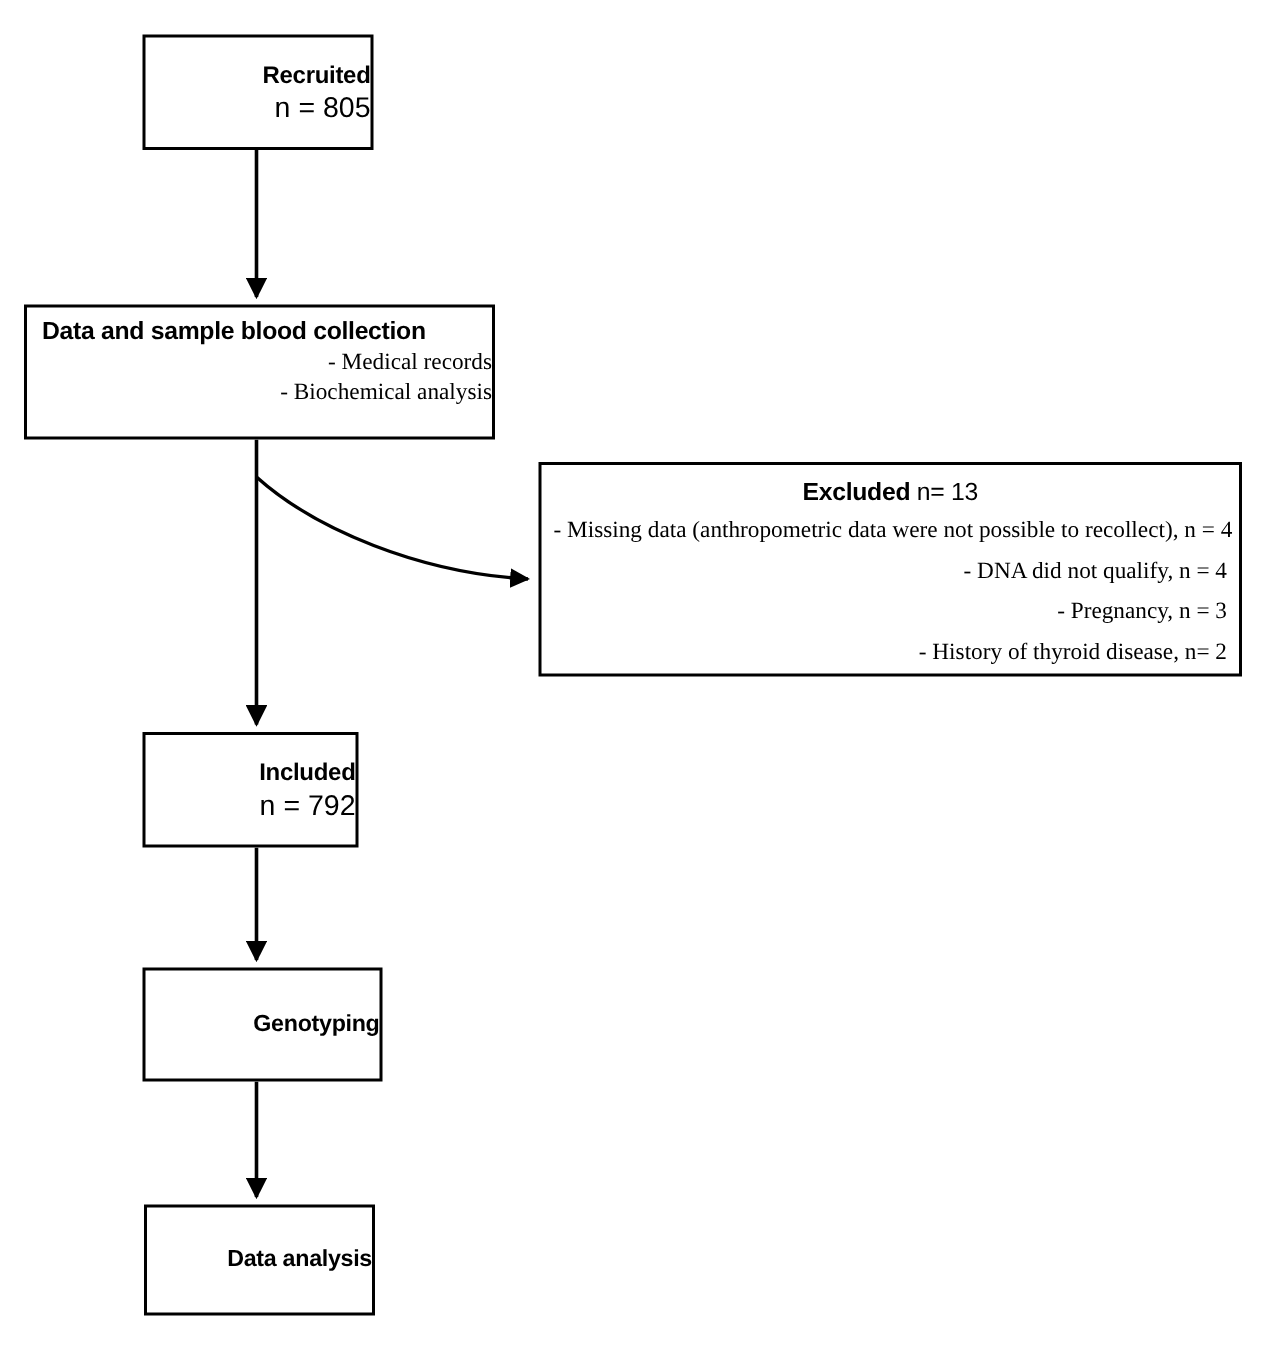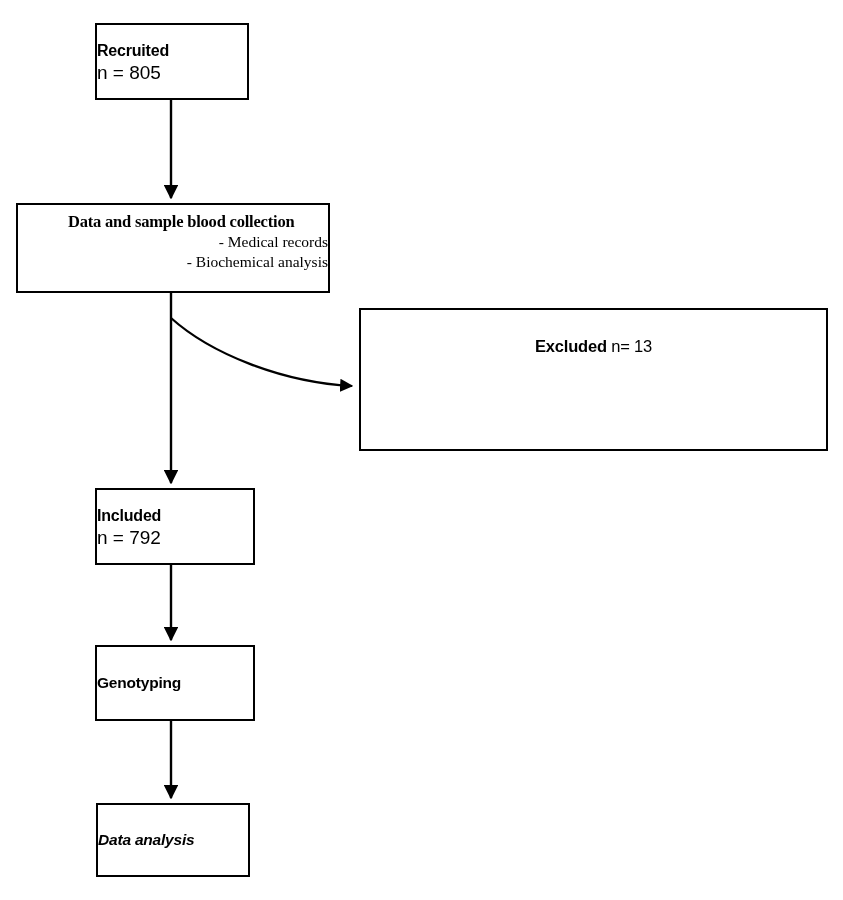--- a/index.html
+++ b/index.html
@@ -18,21 +18,21 @@
   }
   .node {
     position: absolute;
     box-sizing: border-box;
     border: 2px solid #000000;
     background: #ffffff;
   }
   .center-node {
     display: flex;
     flex-direction: column;
-    align-items: flex-start;
+    align-items: flex-end;
     justify-content: center;
   }
   .node-title {
     font-family: "Liberation Sans", sans-serif;
     font-weight: bold;
     font-size: 16px;
     line-height: 20px;
     letter-spacing: -0.2px;
   }
   .node-sub {
@@ -51,47 +51,46 @@
   }
   
   #node-collection {
     left: 16px;
     top: 203px;
     width: 314px;
     height: 90px;
     padding: 6px 0 0 10px;
   }
   #node-collection .heading {
-    font-family: Liberation Serif, serif;
+    font-family: Liberation Sans, sans-serif;
     font-weight: bold;
     font-size: 16.5px;
     line-height: 21px;
     letter-spacing: -0.2px;
     white-space: nowrap;
-    margin-left: 40px;
   }
   .serif-list {
     list-style: none;
     margin: 0;
     padding: 0;
     text-align: right;
   }
   .serif-list li {
     font-family: "Liberation Serif", serif;
     font-size: 15.5px;
     line-height: 20px;
     white-space: nowrap;
   }
   
   #node-excluded {
     left: 359px;
     top: 308px;
     width: 469px;
     height: 143px;
-    padding: 24px 8px 0 8px;
+    padding: 6px 8px 0 8px;
   }
   #node-excluded .excl-heading {
     text-align: center;
     font-size: 16.5px;
     line-height: 24px;
     letter-spacing: -0.2px;
   }
   #node-excluded .excl-heading .bold {
     font-family: "Liberation Sans", sans-serif;
     font-weight: bold;
@@ -103,40 +102,39 @@
   #node-excluded .serif-list li {
     font-family: "Liberation Serif", serif;
     font-size: 15.5px;
     line-height: 27px;
     white-space: nowrap;
   }
   
   #node-included {
     left: 95px;
     top: 488px;
-    width: 160px;
+    width: 144px;
     height: 77px;
   }
   
   #node-genotyping {
     left: 95px;
     top: 645px;
     width: 160px;
     height: 76px;
   }
   #node-genotyping .node-title {
     font-size: 15.5px;
   }
   
   #node-analysis {
     left: 96px;
     top: 803px;
     width: 154px;
     height: 74px;
-    font-style: italic;
   }
   #node-analysis .node-title {
     font-size: 15.5px;
   }
   
   #connectors {
     position: absolute;
     left: 0;
     top: 0;
     width: 843px;
@@ -177,20 +175,26 @@
     <ul class="serif-list">
       <li>-  Medical records</li>
       <li>-  Biochemical analysis</li>
     </ul>
   </div>
 
   <div class="node" id="node-excluded">
     <div class="excl-heading">
       <span class="bold">Excluded</span><span class="plain"> n= 13</span>
     </div>
+    <ul class="serif-list">
+      <li>- Missing data (anthropometric data were not possible to recollect), n = 4</li>
+      <li>- DNA did not qualify, n = 4</li>
+      <li>-  Pregnancy, n = 3</li>
+      <li>- History of thyroid disease, n= 2</li>
+    </ul>
   </div>
 
   <div class="node center-node" id="node-included">
     <div class="node-title">Included</div>
     <div class="node-sub">n = 792</div>
   </div>
 
   <div class="node center-node" id="node-genotyping">
     <div class="node-title">Genotyping</div>
   </div>

